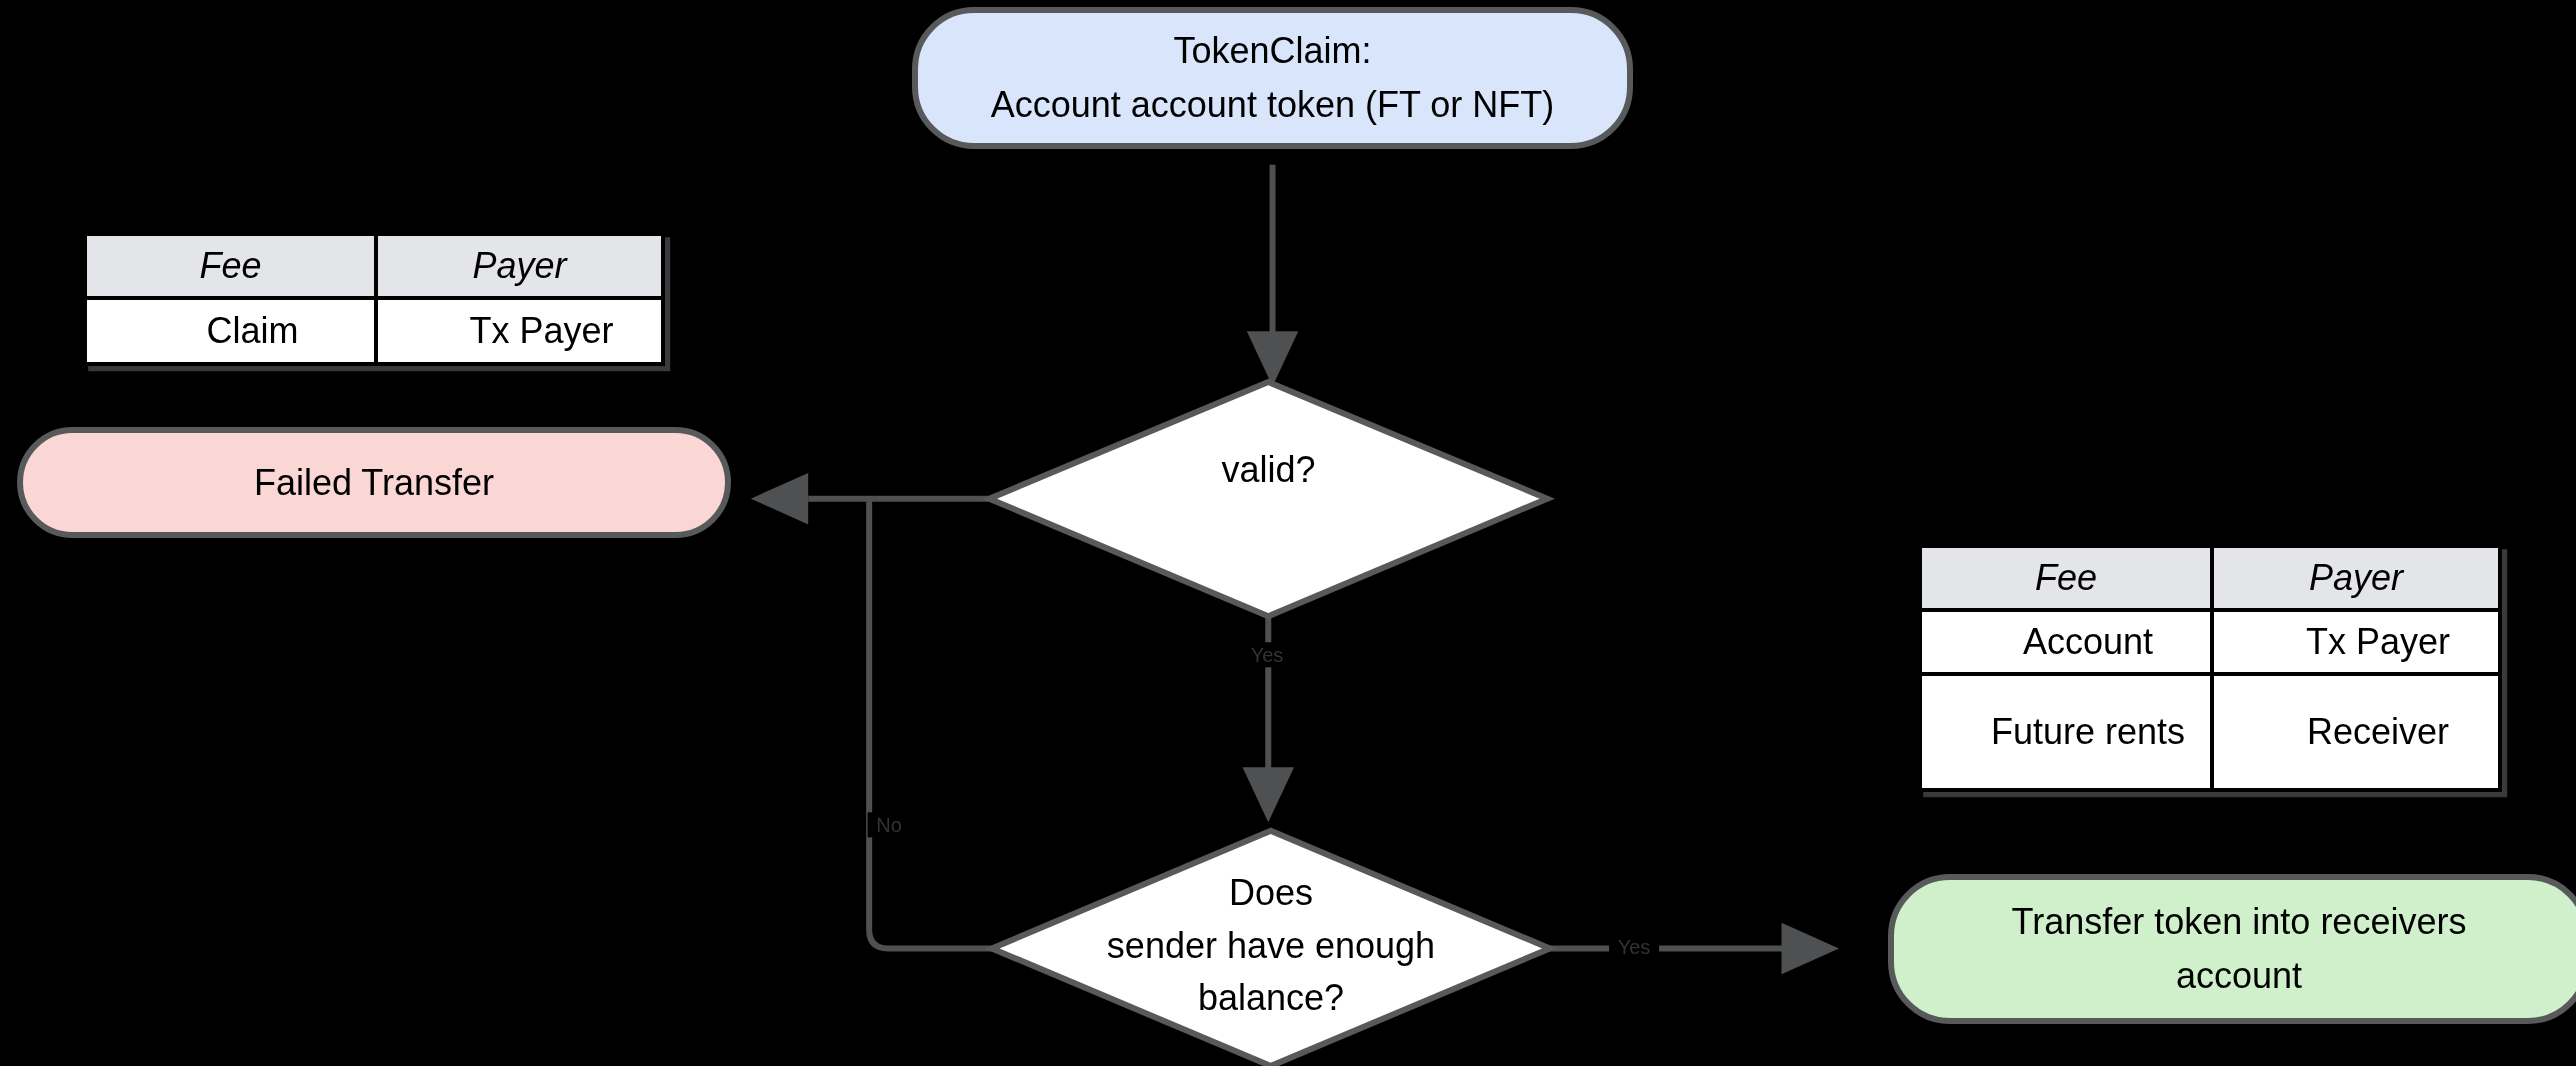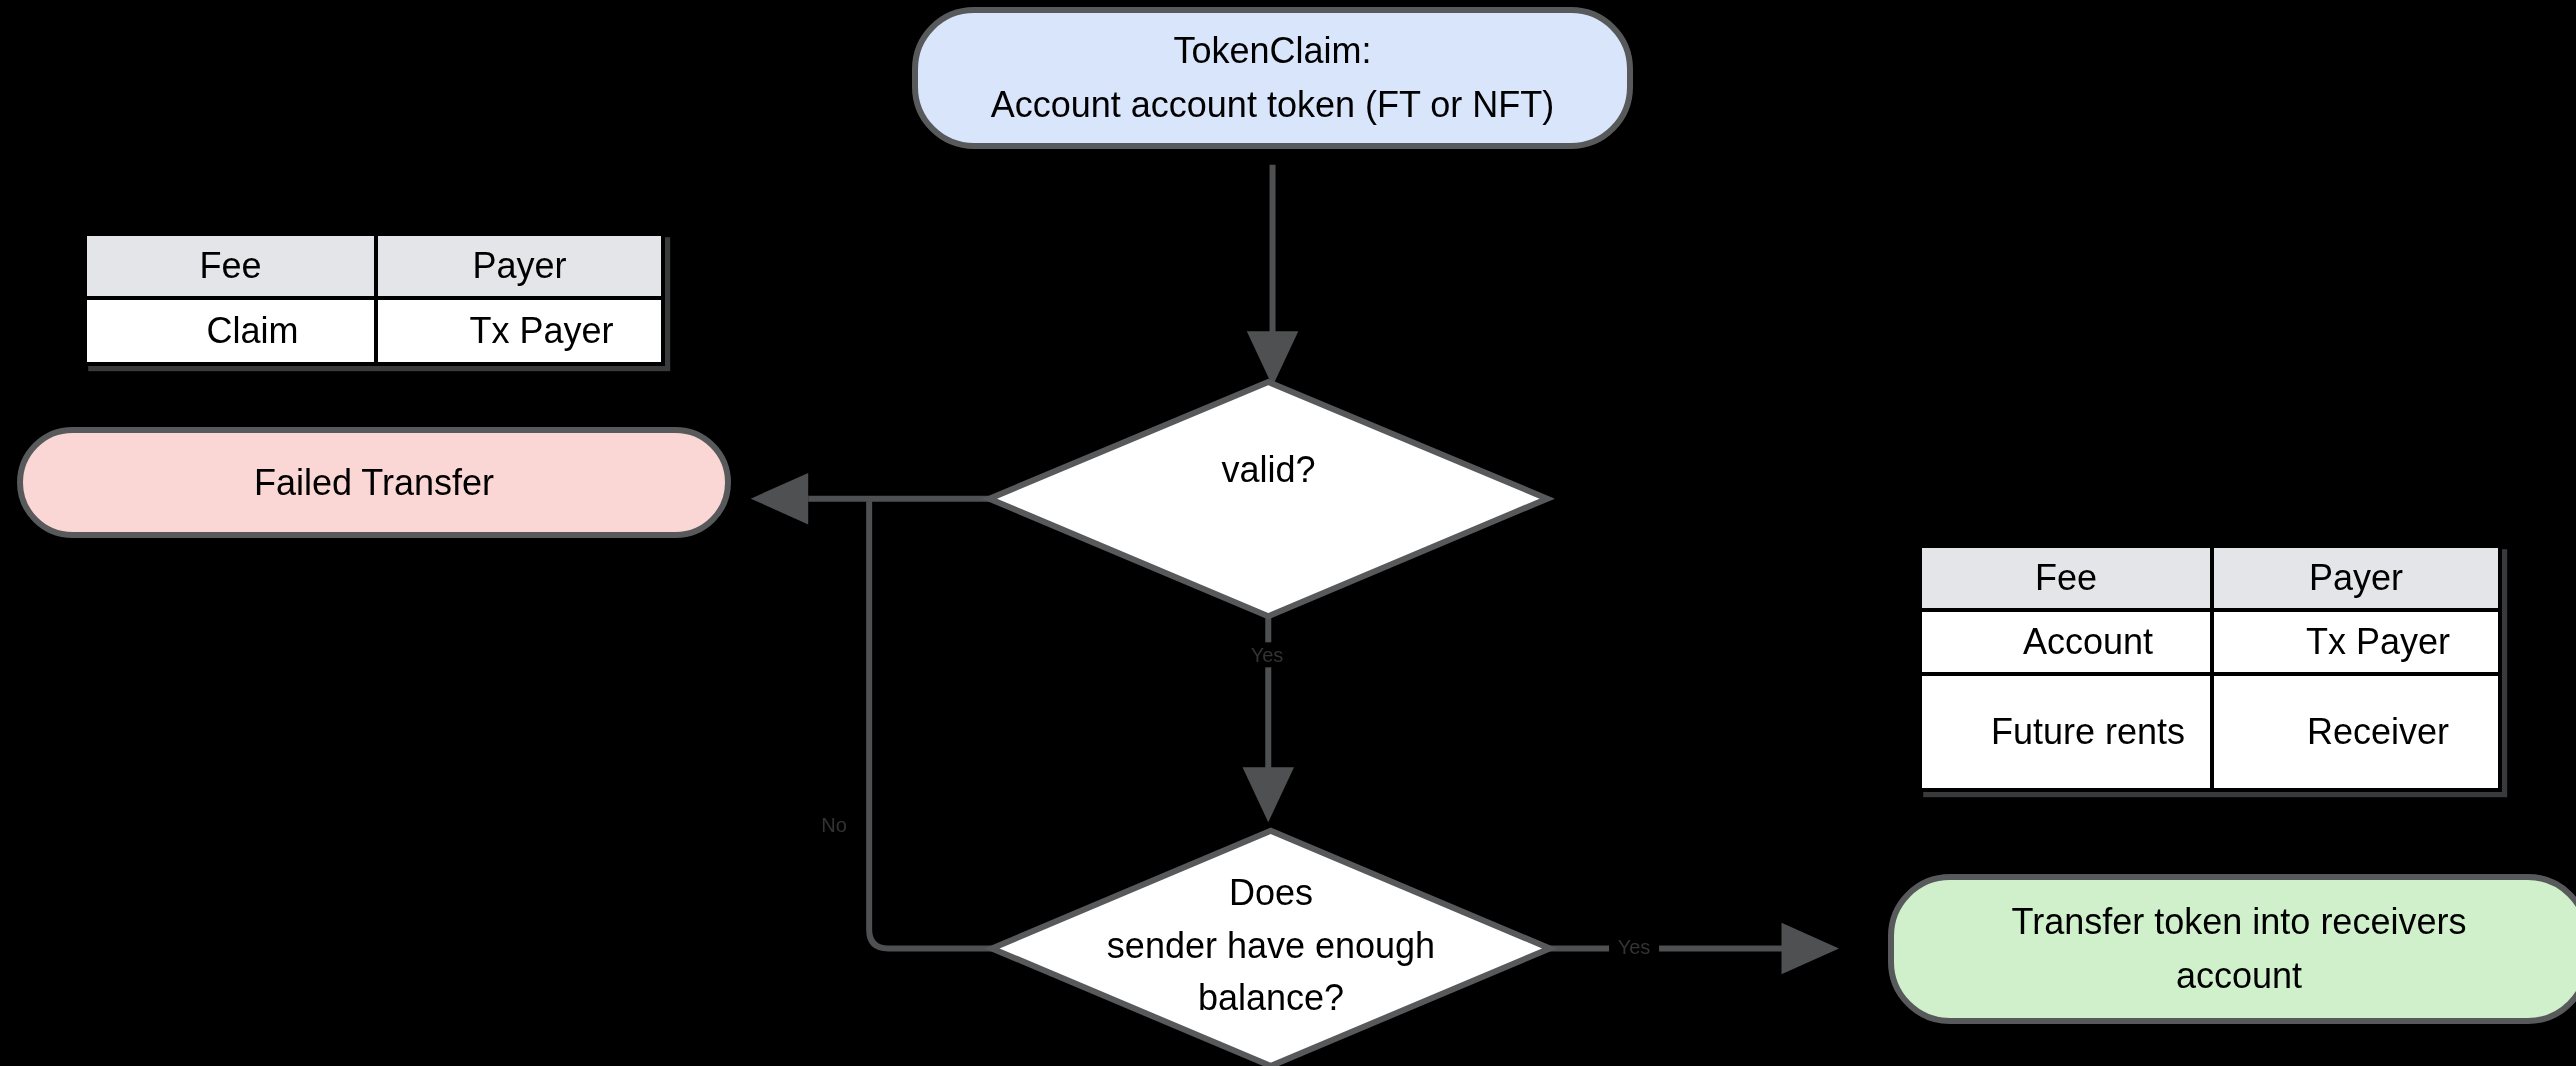--- a/index.html
+++ b/index.html
@@ -76,21 +76,21 @@
   .table-left  { left: 83px;   top: 232px; width: 582px; grid-template-rows: 60px 66px; }
   .table-right { left: 1918px; top: 544px; width: 584px; grid-template-rows: 60px 64px 116px; }
   .cell {
     display: flex;
     align-items: center;
     justify-content: center;
     box-sizing: border-box;
   }
   .cell.col2 { border-left: 4.3px solid var(--table-border, #000); }
   .cell.rsep { border-top: 4.3px solid var(--table-border, #000); padding-left: 44px; }
-  .cell.head { background: var(--table-header-fill, #e3e5e9); }
+  .cell.head { background: var(--table-header-fill, #e3e5e9); font-style: italic; }
 </style>
 </head>
 <body>
 
 <div class="canvas">
 
   <svg class="edges layer" viewBox="0 0 3000 1242">
 
     <path class="edge-line" d="M1482,192 L1482,392"></path>
     <polygon class="arrowhead" points="1482,450 1452,386 1512,386"></polygon>
@@ -127,21 +127,21 @@
     <div>valid?</div>
   </div>
 
   <div class="diamond-label d2-label">
     <div>Does</div>
     <div>sender have enough</div>
     <div>balance?</div>
   </div>
 
   <div class="edge-label" style="left:1267px; top:655px;">Yes</div>
-  <div class="edge-label" style="left:834px; top:825px;">No</div>
+  <div class="edge-label" style="left:889px; top:825px;">No</div>
   <div class="edge-label" style="left:1634px; top:947px;">Yes</div>
 
   <div class="fee-table table-left">
     <div class="cell head">Fee</div>
     <div class="cell head col2">Payer</div>
     <div class="cell rsep">Claim</div>
     <div class="cell rsep col2">Tx Payer</div>
   </div>
 
   <div class="fee-table table-right">

